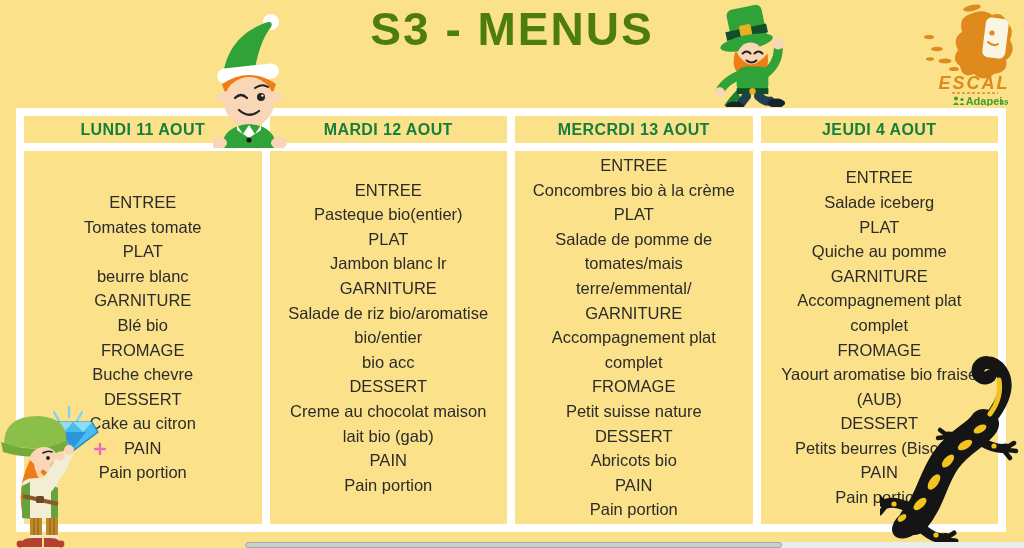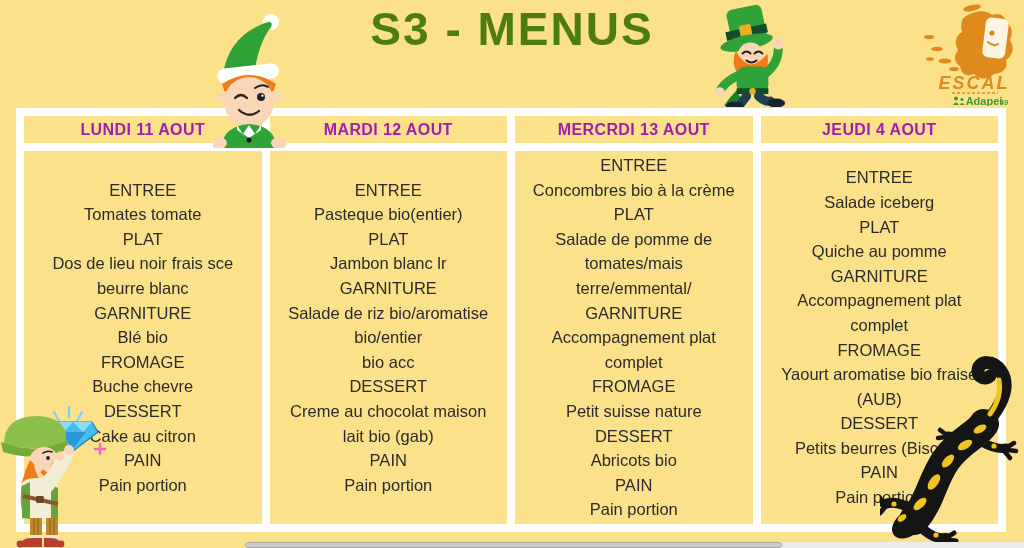--- a/index.html
+++ b/index.html
@@ -6,21 +6,21 @@
   body{width:1024px;height:548px;overflow:hidden;font-family:"Liberation Sans",sans-serif;}
   .stage{position:relative;width:1024px;height:548px;background:#FBE18A;overflow:hidden;}
 
   .title{position:absolute;top:2px;left:50%;transform:translateX(-50%);margin:0;
          font-size:46px;font-weight:bold;letter-spacing:2px;color:#4d7c0f;white-space:nowrap;z-index:2;}
 
   .menu-table{position:absolute;left:16px;top:108px;width:990px;height:424px;
               background:#FFFFFF;box-sizing:border-box;padding:8px;display:flex;flex-direction:column;z-index:1;}
   .header-row{display:flex;gap:8px;margin-bottom:8px;}
   .header-cell{flex:1;height:27px;background:#FBE18A;display:flex;align-items:center;justify-content:center;
-               font-size:16px;font-weight:bold;letter-spacing:.4px;color:#a21caf;white-space:nowrap;}
+               font-size:16px;font-weight:bold;letter-spacing:.4px;color:#15803d;white-space:nowrap;}
   .body-row{display:flex;gap:8px;flex:1;min-height:0;}
   .body-cell{flex:1;background:#FBE18A;display:flex;flex-direction:column;justify-content:center;
              align-items:center;text-align:center;overflow:hidden;}
   .menu-line{font-size:16.5px;line-height:24.6px;color:#2B2B2B;white-space:nowrap;}
 
   .deco{position:absolute;z-index:3;}
   #elf{left:213px;top:12px;width:100px;height:136px;z-index:4;}
   #leprechaun{left:706px;top:3px;width:96px;height:104px;}
   #escal-logo{left:922px;top:2px;width:100px;height:104px;}
   #gnome{left:-4px;top:404px;width:125px;height:145px;z-index:5;}
@@ -106,21 +106,20 @@
       <div class="header-cell">LUNDI 11 AOUT</div>
       <div class="header-cell">MARDI 12 AOUT</div>
       <div class="header-cell">MERCRDI 13 AOUT</div>
       <div class="header-cell">JEUDI 4 AOUT</div>
     </div>
     <div class="body-row">
       <div class="body-cell">
           <div class="menu-line">ENTREE</div>
           <div class="menu-line">Tomates tomate</div>
           <div class="menu-line">PLAT</div>
-          <div class="menu-line">Dos de lieu noir frais sce</div>
           <div class="menu-line">beurre blanc</div>
           <div class="menu-line">GARNITURE</div>
           <div class="menu-line">Blé bio</div>
           <div class="menu-line">FROMAGE</div>
           <div class="menu-line">Buche chevre</div>
           <div class="menu-line">DESSERT</div>
           <div class="menu-line">Cake au citron</div>
           <div class="menu-line">PAIN</div>
           <div class="menu-line">Pain portion</div>
         </div>

